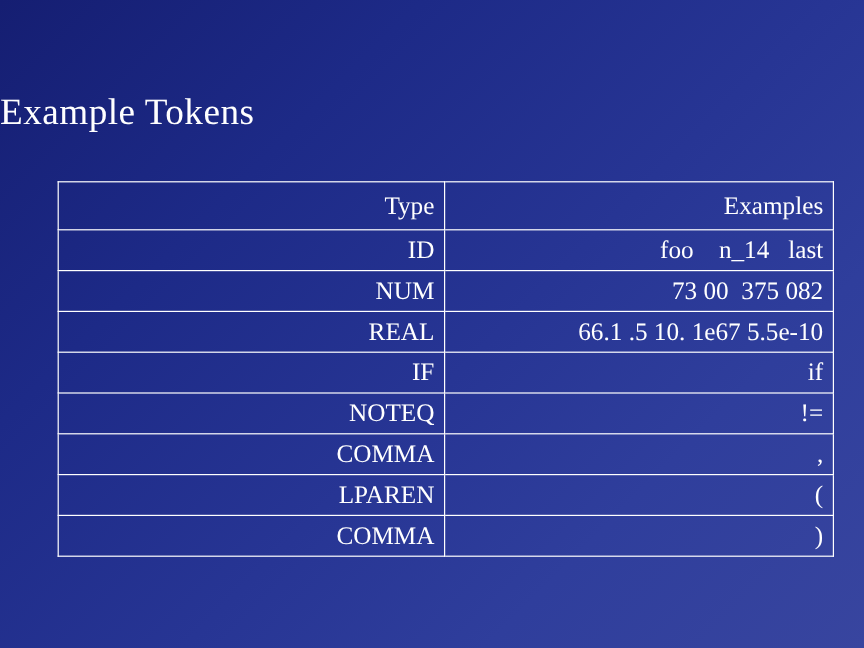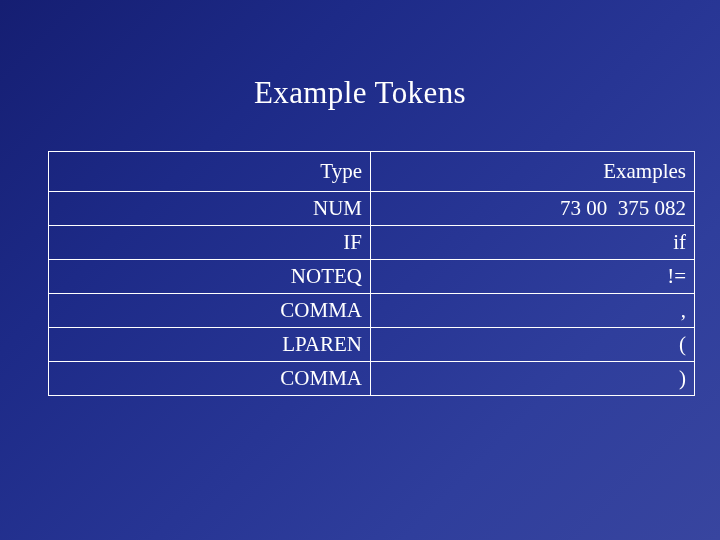--- a/index.html
+++ b/index.html
@@ -19,21 +19,21 @@
     background: linear-gradient(135deg, #151e72 0%, #1d2a87 28%, #273594 55%, #2f3e9c 75%, #38459f 100%);
     background-color: #26318c;
     color: #ffffff;
     box-sizing: border-box;
   }
   .slide-title {
     position: absolute;
     top: 74px;
     left: 0;
     width: 720px;
-    text-align: center;
+    text-align: left;
     font-size: 31px;
     line-height: 38px;
     letter-spacing: 0.4px;
     color: #ffffff;
     font-family: "Liberation Serif", serif;
   }
   .token-table {
     position: absolute;
     top: 151px;
     left: 48px;
@@ -70,22 +70,30 @@
 
   <div class="slide-title">Example Tokens</div>
 
   <table class="token-table">
     <tbody>
       <tr class="header-row">
         <td class="col-type">Type</td>
         <td class="col-example">Examples</td>
       </tr>
       <tr>
+        <td class="col-type">ID</td>
+        <td class="col-example">foo    n_14   last</td>
+      </tr>
+      <tr>
         <td class="col-type">NUM</td>
         <td class="col-example">73 00  375 082</td>
+      </tr>
+      <tr>
+        <td class="col-type">REAL</td>
+        <td class="col-example">66.1 .5 10. 1e67 5.5e-10</td>
       </tr>
       <tr>
         <td class="col-type">IF</td>
         <td class="col-example">if</td>
       </tr>
       <tr>
         <td class="col-type">NOTEQ</td>
         <td class="col-example">!=</td>
       </tr>
       <tr>

